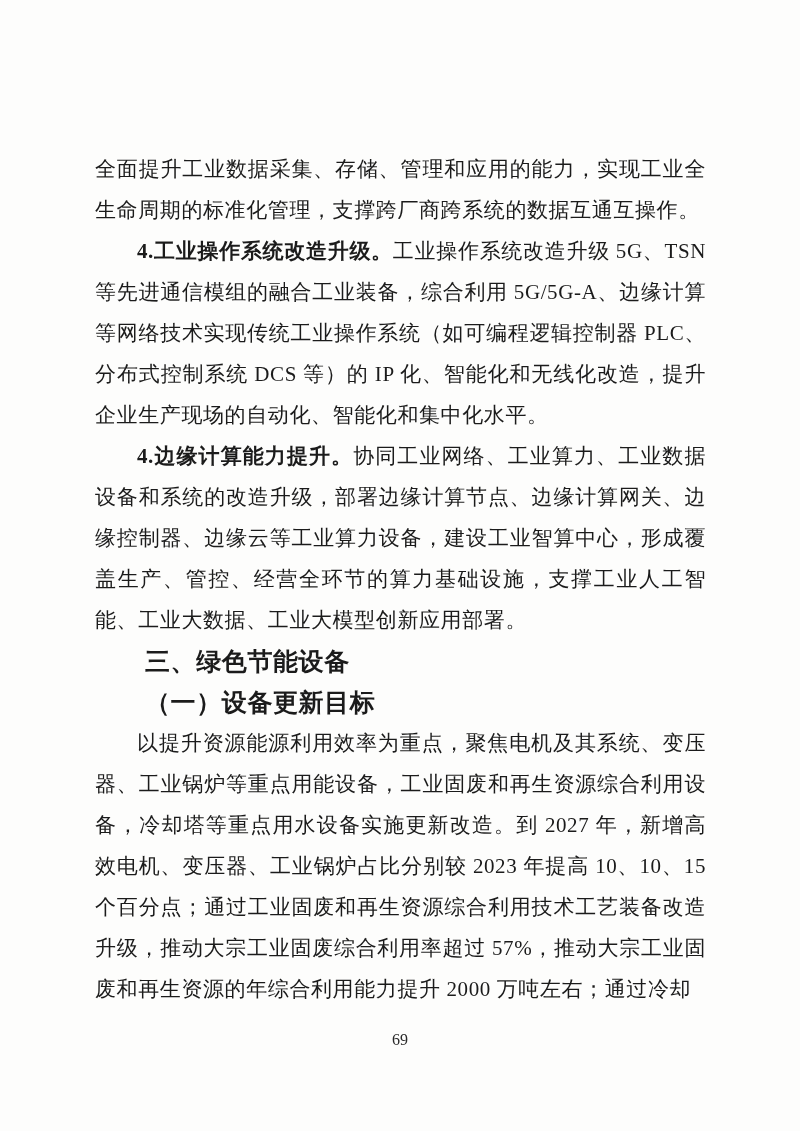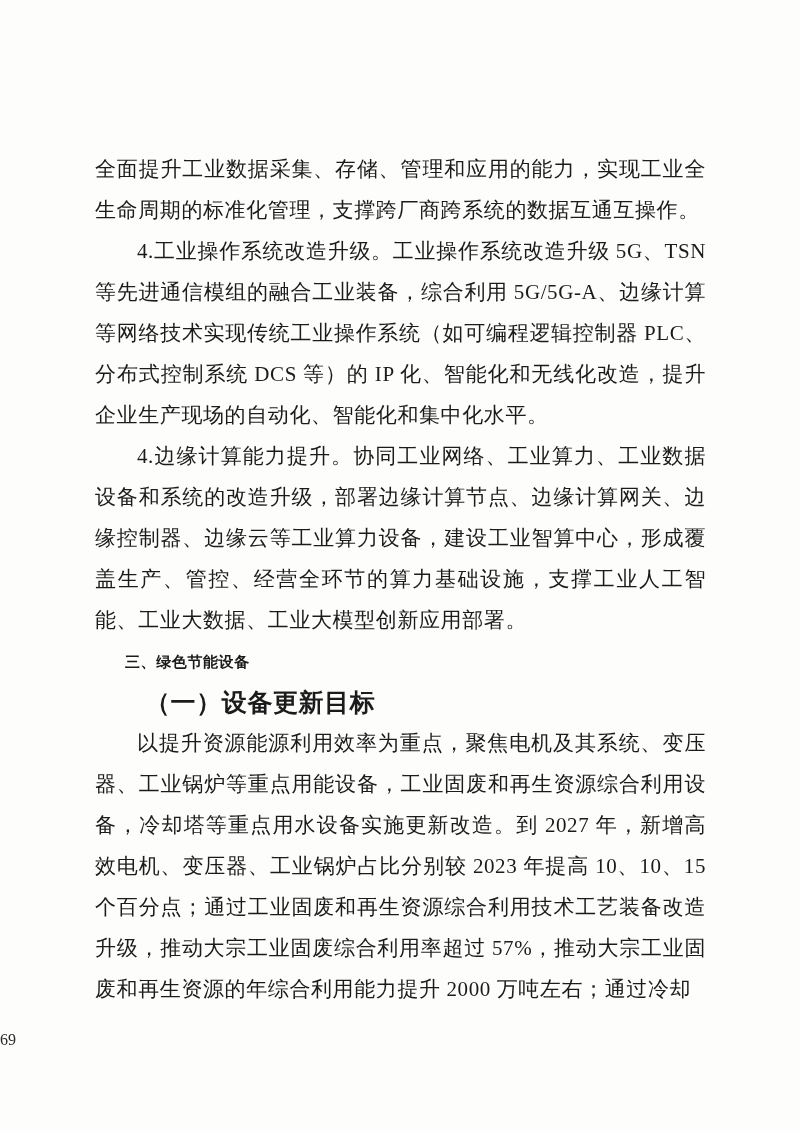--- a/index.html
+++ b/index.html
@@ -28,46 +28,46 @@
     font-size: 21px;
     line-height: 41px;
     letter-spacing: 0.6px;
     text-align: justify;
     text-indent: 2em;
   }
   .para.no-indent {
     text-indent: 0;
   }
   .lead-bold {
-    font-weight: normal;
+    font-weight: bold;
   }
   .heading-section {
     margin: 0;
-    font-size: 15px;
+    font-size: 25px;
     line-height: 41px;
     letter-spacing: 0.6px;
     font-weight: bold;
     text-indent: 2em;
     font-family: "Liberation Sans", "DejaVu Sans", sans-serif;
   }
   .heading-sub {
     margin: 0;
     font-size: 25px;
     line-height: 41px;
     letter-spacing: 0.6px;
     font-weight: bold;
     text-indent: 2em;
     font-family: "Liberation Serif", "DejaVu Serif", serif;
   }
   .page-footer {
     position: absolute;
     top: 1028px;
     left: 0;
     width: 100%;
-    text-align: left;
+    text-align: center;
     font-size: 16px;
     line-height: 24px;
     color: #2a2a2a;
   }
 </style>
 </head>
 <body>
 
 <div class="page">
   <div class="content">

